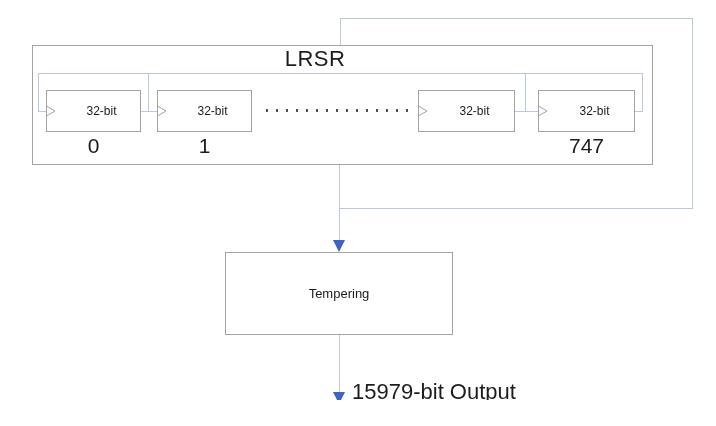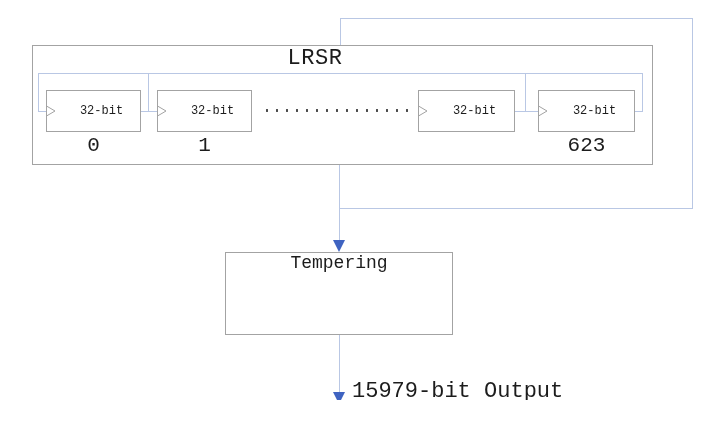--- a/index.html
+++ b/index.html
@@ -1,21 +1,21 @@
 <!DOCTYPE html>
 <html style="--loop-line: #b9c7e4; --arrow-blue: #3f63c1; --border-gray: #a3a3a3; --text-black: #1c1c1c;"><head>
 <meta charset="utf-8">
 <style>
   html, body { margin: 0; padding: 0; background: #ffffff; }
   .canvas {
     position: relative;
     width: 716px;
     height: 400px;
     background: #ffffff;
-    font-family: Liberation Mono, monospace;
+    font-family: Liberation Sans, sans-serif;
     color: var(--text-black, #1c1c1c);
     overflow: hidden;
   }
   .hline, .vline { position: absolute; background: var(--loop-line, #b9c7e4); }
   .hline { height: 1px; }
   .vline { width: 1px; }
   .gbox {
     position: absolute;
     box-sizing: border-box;
     border: 1px solid var(--border-gray, #a3a3a3);
@@ -56,22 +56,23 @@
   }
   .arrow-down {
     position: absolute;
     width: 0; height: 0;
     border-left: 6px solid transparent;
     border-right: 6px solid transparent;
     border-top: 12px solid var(--arrow-blue, #3f63c1);
   }
   .tempering {
     display: flex;
+    align-items: center;
     justify-content: center;
-    font-size: 18px;
+    font-size: 13px;
   }
   .output-label {
     position: absolute;
     left: 352px;
     top: 379px;
     font-size: 22px;
     white-space: nowrap;
   }
 </style>
 </head>
@@ -120,21 +121,21 @@
     <span class="clock-icon"><svg width="10" height="12" viewBox="0 0 10 12">
           <path d="M0.5,1 L9,6 L0.5,11 Z" fill="#ffffff" stroke="#a3a3a3" stroke-width="1"></path>
         </svg></span>
     <span>32-bit</span>
   </div>
 
   <div class="dots" style="left:262px; top:109px; width:152px;"></div>
 
   <div class="idx" style="left:46px;  top:134px; width:95px;">0</div>
   <div class="idx" style="left:157px; top:134px; width:95px;">1</div>
-  <div class="idx" style="left:538px; top:134px; width:97px;">623</div>
+  <div class="idx" style="left:538px; top:134px; width:97px;">747</div>
 
   <div class="vline" style="left:339px; top:165px; height:76px;"></div>
   <div class="arrow-down" style="left:333px; top:240px;"></div>
 
   <div class="gbox tempering" style="left:225px; top:252px; width:228px; height:83px;">
     <span>Tempering</span>
   </div>
 
   <div class="vline" style="left:339px; top:335px; height:58px;"></div>
   <div class="arrow-down" style="left:333px; top:392px;"></div>

